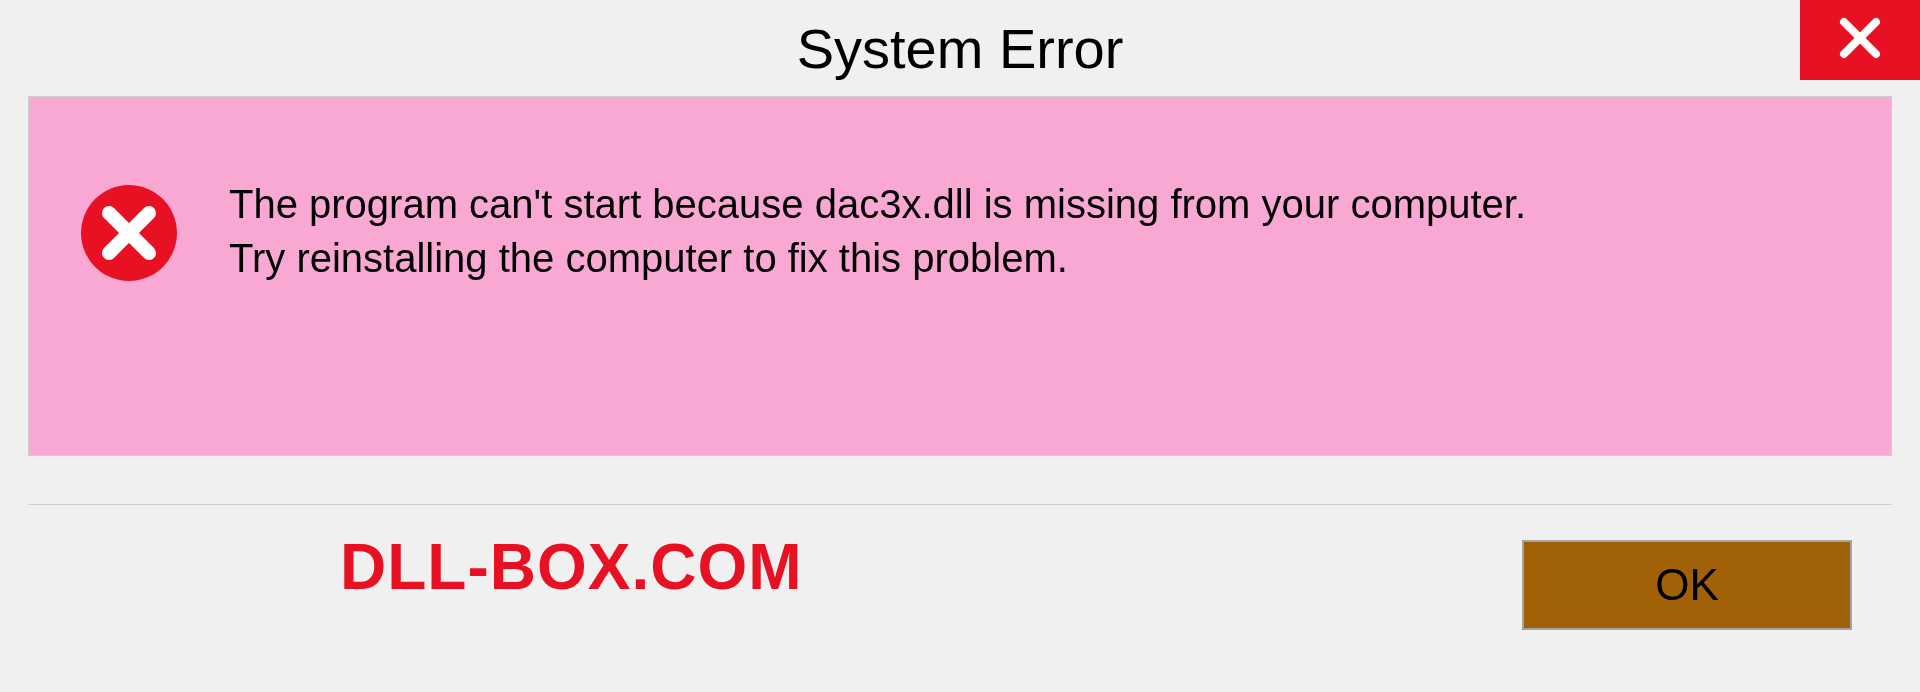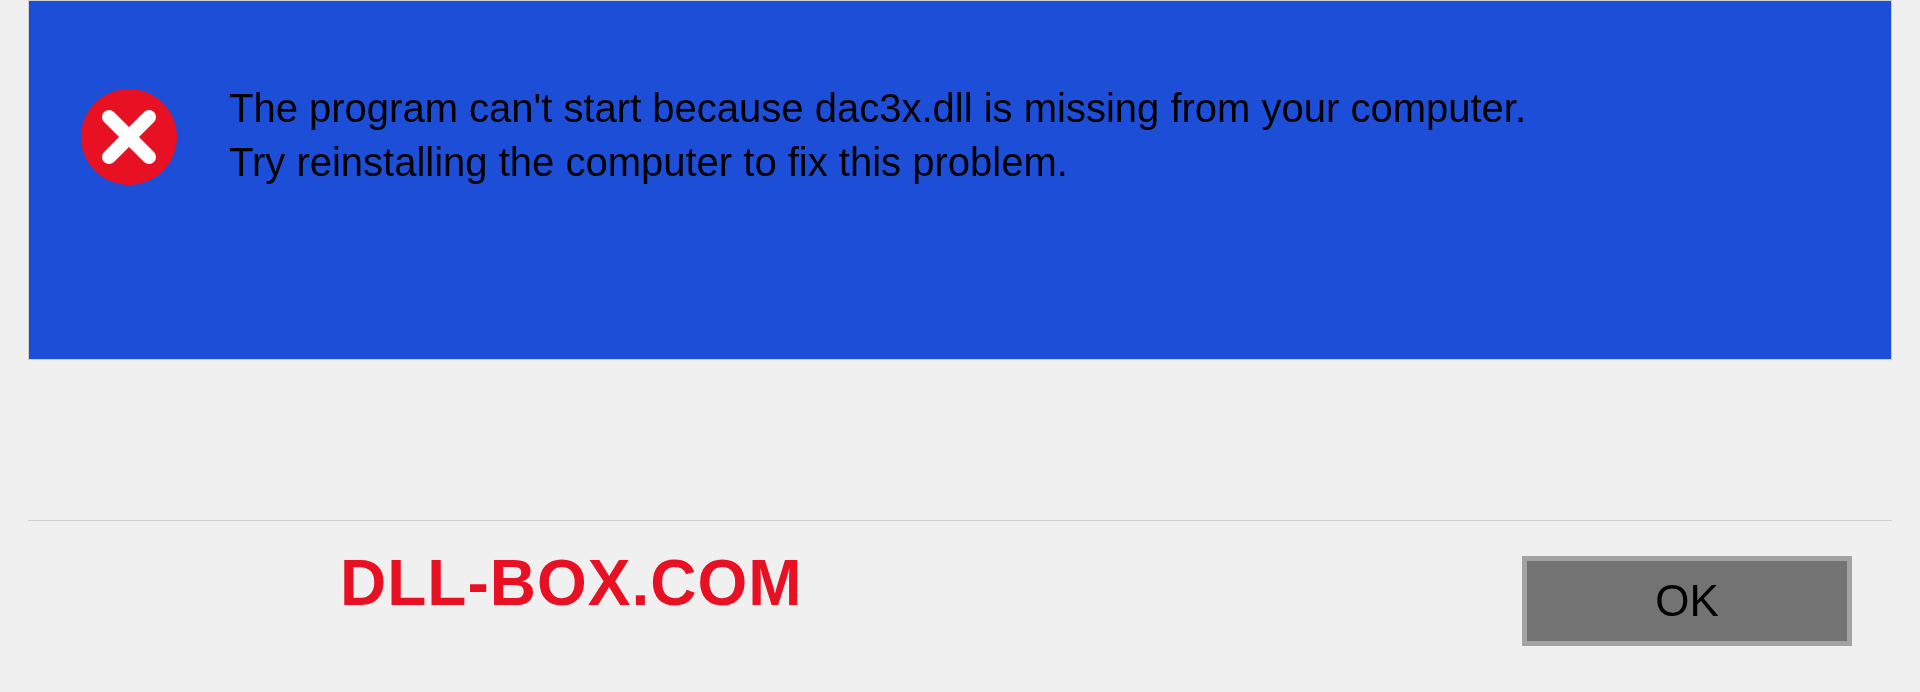--- a/index.html
+++ b/index.html
@@ -46,21 +46,21 @@
       align-items: center;
       justify-content: center;
       cursor: pointer;
     }
     .close-button svg {
       width: 44px;
       height: 44px;
     }
     .content-panel {
       margin: 0 28px;
-      background: #1d4ed8;
+      background: #f9a8d4;
       border: 1px solid #d0d0d0;
       height: 360px;
       display: flex;
       align-items: flex-start;
       padding: 80px 50px 40px 50px;
     }
     .error-icon-wrap {
       flex-shrink: 0;
       width: 100px;
       height: 100px;
@@ -80,21 +80,21 @@
     .message-line {
       font-size: 40px;
       line-height: 1.35;
       color: #000;
       font-weight: 400;
     }
     .bottom-bar {
       position: absolute;
       left: 28px;
       right: 28px;
-      bottom: 12px;
+      bottom: 28px;
       height: 160px;
       background: #f0f0f0;
       border-top: 1px solid #d0d0d0;
       display: flex;
       align-items: center;
       justify-content: flex-end;
       padding: 0 40px;
     }
     .watermark {
       position: absolute;
@@ -102,36 +102,47 @@
       bottom: 60px;
       font-size: 64px;
       font-weight: 800;
       color: #e81123;
       letter-spacing: 1px;
       font-family: Arial, "Arial Black", sans-serif;
     }
     .ok-button {
       width: 330px;
       height: 90px;
-      background: #737373;
-      border: 5px solid #a3a3a3;
+      background: #a16207;
+      border: 2px solid #a3a3a3;
       font-size: 44px;
       color: #000;
       display: flex;
       align-items: center;
       justify-content: center;
       cursor: pointer;
       font-family: "Segoe UI", Tahoma, Arial, sans-serif;
     }
   </style>
 </head>
 <body>
 
 <div class="dialog-window">
 
+  <div class="title-bar">
+    <div class="title-text">System Error</div>
+    <div class="close-button">
+      <span>
+        <svg viewBox="0 0 44 44">
+          <line x1="6" y1="6" x2="38" y2="38" stroke="#ffffff" stroke-width="8" stroke-linecap="round"></line>
+          <line x1="38" y1="6" x2="6" y2="38" stroke="#ffffff" stroke-width="8" stroke-linecap="round"></line>
+        </svg>
+      </span>
+    </div>
+  </div>
 
   <div class="content-panel">
     <div class="error-icon-wrap">
       <svg viewBox="0 0 100 100">
         <circle cx="50" cy="50" r="48" fill="#e81123"></circle>
         <line x1="30" y1="30" x2="70" y2="70" stroke="#ffffff" stroke-width="14" stroke-linecap="round"></line>
         <line x1="70" y1="30" x2="30" y2="70" stroke="#ffffff" stroke-width="14" stroke-linecap="round"></line>
       </svg>
     </div>
     <div class="message-block">

